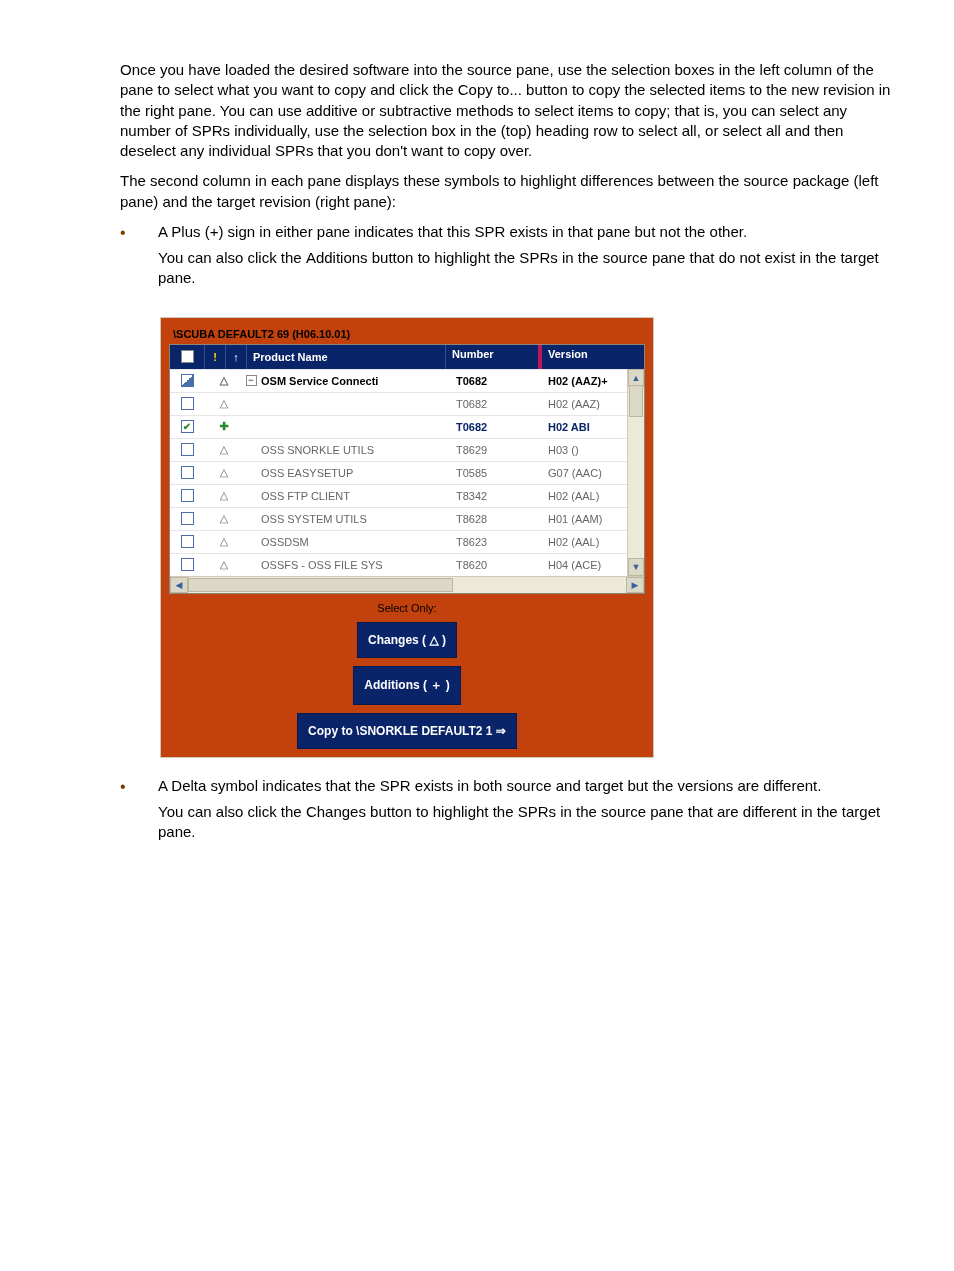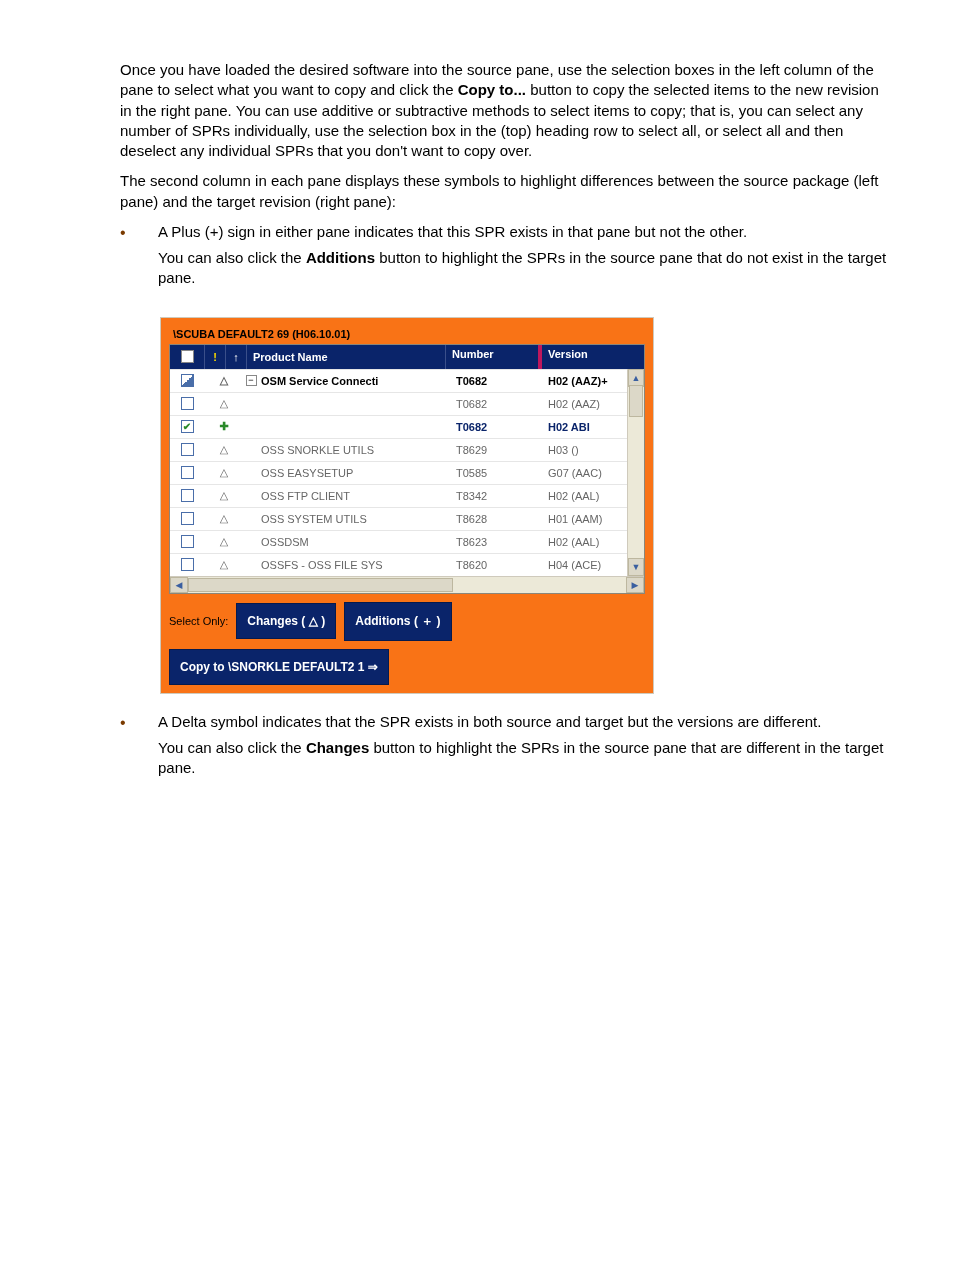--- a/index.html
+++ b/index.html
@@ -16,41 +16,41 @@
     width: 954px;
   }
   .para {
     font-size: 15px;
     line-height: 1.35;
     margin: 0 0 10px 0;
     font-family: "Segoe UI", "Helvetica Neue", Arial, sans-serif;
     font-weight: 300;
     color: #000;
   }
-  .bold { font-weight: 700; }
+  .bold { font-weight: 400; }
   .bullet-row {
     display: flex;
     margin: 4px 0 2px 0;
   }
   .bullet-dot {
     width: 38px;
     flex: none;
     font-size: 16px;
     color: #7a3a00;
     padding-top: 2px;
   }
   .bullet-body {
     flex: 1;
   }
 
   
   .shot {
     width: 494px;
     margin: 18px 0 18px 40px;
-    background: #f97316;
+    background: #c2410c;
     border: 1px solid #cfcabc;
     padding: 8px;
     box-sizing: border-box;
     font-family: Tahoma, Arial, sans-serif;
     font-size: 11px;
     color: #000;
   }
   .shot-title {
     font-weight: 700;
     padding: 2px 4px 4px 4px;
@@ -105,20 +105,21 @@
   }
   .scroll-h .btn { width:16px; background:#dcd8c8; border:1px solid #bdb79f; display:flex; align-items:center; justify-content:center; font-size:9px; color:#3a5fa0;}
   .scroll-h .track{ flex:1; position:relative;}
   .scroll-h .handle{ position:absolute; left:0; top:1px; bottom:1px; width:60%; background:#dcd8c8; border:1px solid #bdb79f;}
   .lower {
     margin-top:8px;
     display:flex;
     align-items:center;
     gap:8px;
     flex-wrap:wrap;
+    flex-direction:column;
   }
   .lower-label { font-size:11px; }
   .pbtn {
     background:#0a246a; color:#fff; font-weight:700; font-size:12px; padding:10px 10px; border:1px solid #061a4d; display:inline-flex; align-items:center; gap:4px;
   }
   .lower2 { margin-top:8px;}
   .page-footer {
     font-size: 11px;
     color:#000;
     margin-top: 320px;

